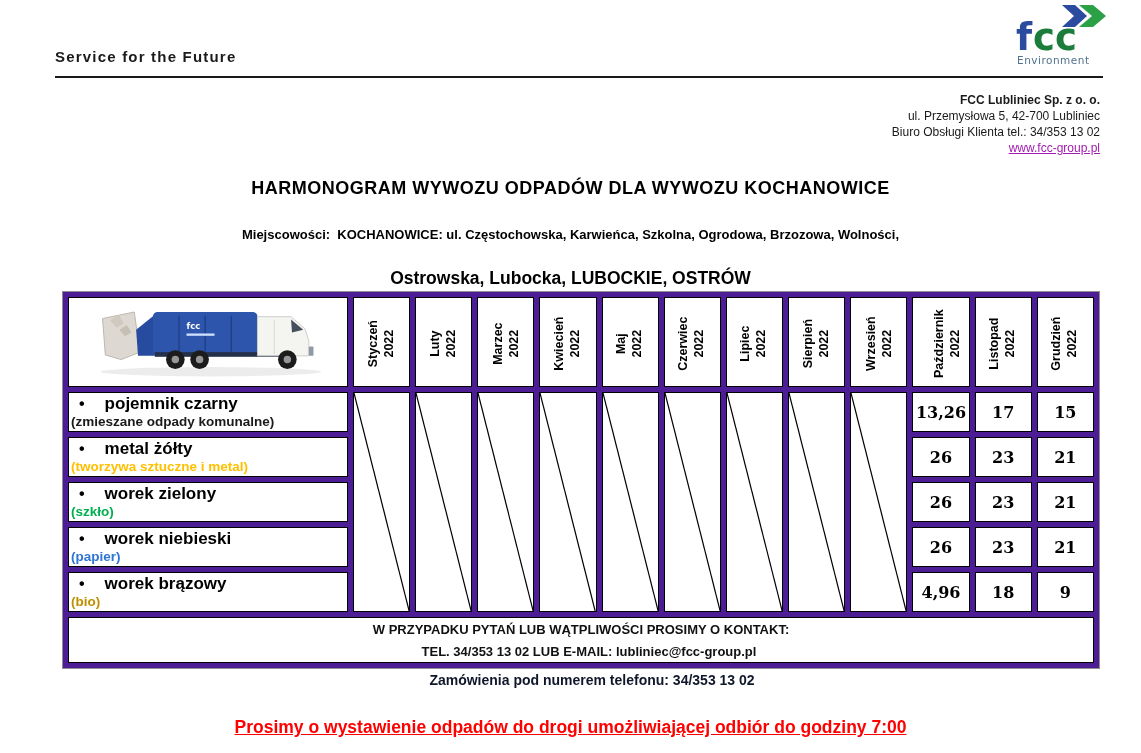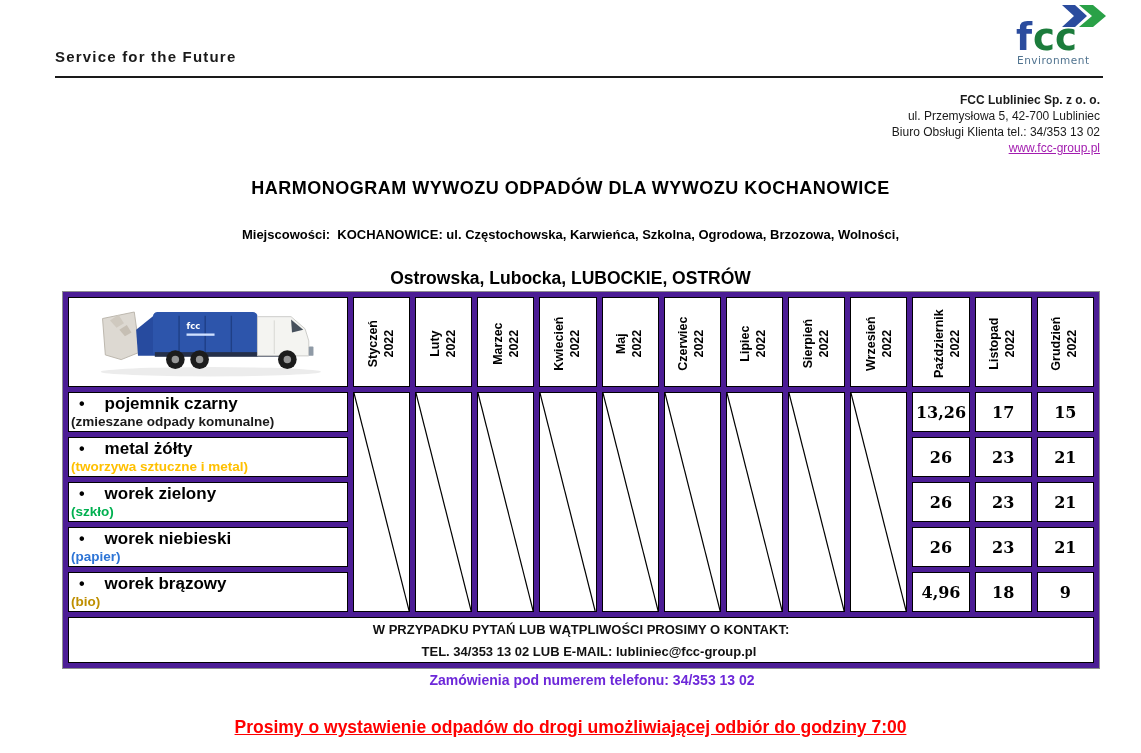--- a/index.html
+++ b/index.html
@@ -311,16 +311,16 @@
   <tr class="contact">
     <td colspan="13">
       <div class="contact-l1">W PRZYPADKU PYTAŃ LUB WĄTPLIWOŚCI PROSIMY O KONTAKT:</div>
       <div class="contact-l2">TEL. 34/353 13 02 LUB E-MAIL: lubliniec@fcc-group.pl</div>
     </td>
   </tr>
 </tbody>
   </table>
 
 <div class="info-block">
-  <div style="color: #6d28d9; padding-left: 43px;">Zamówienia pod numerem telefonu: 34/353 13 02</div>
+  <div style="color: #0f172a; padding-left: 43px;">Zamówienia pod numerem telefonu: 34/353 13 02</div>
 </div>
 
 <div class="notice" style="color: rgb(255, 0, 0);">Prosimy o wystawienie odpadów do drogi umożliwiającej odbiór do godziny 7:00</div>
 
 </body></html>

